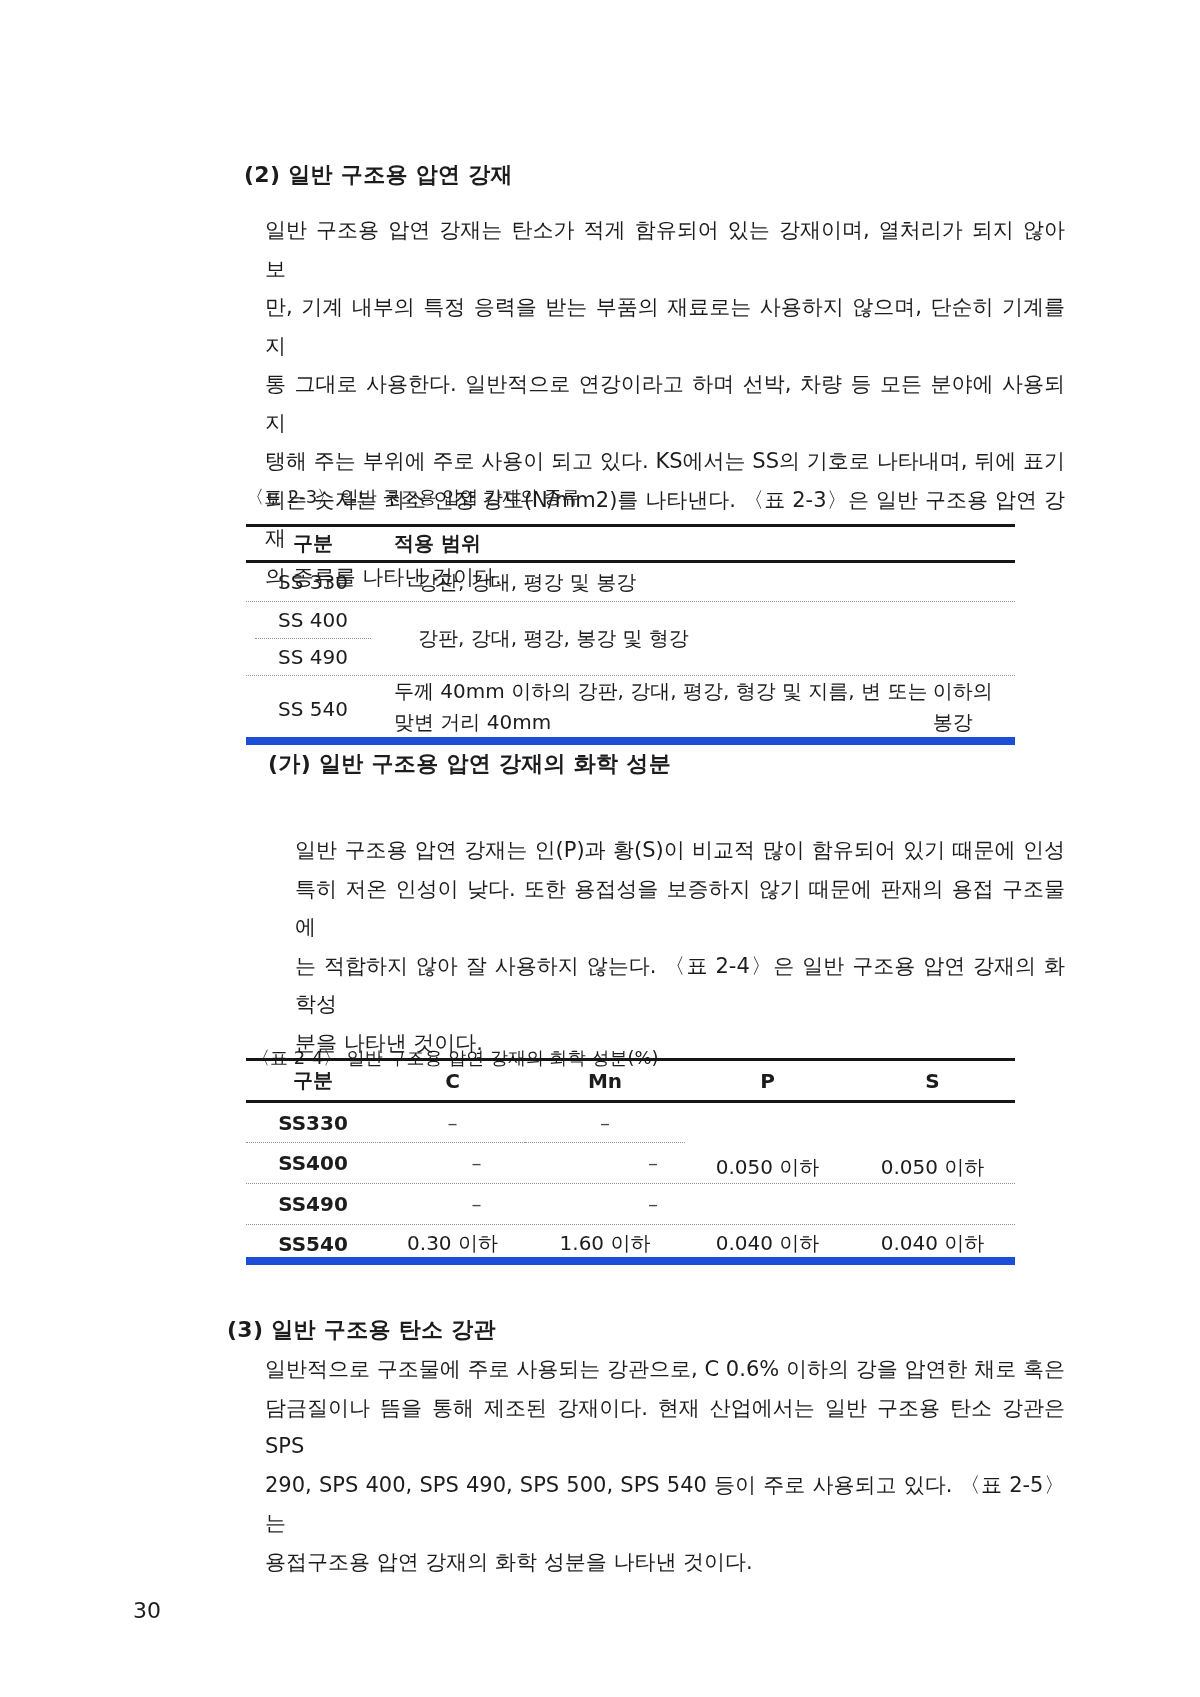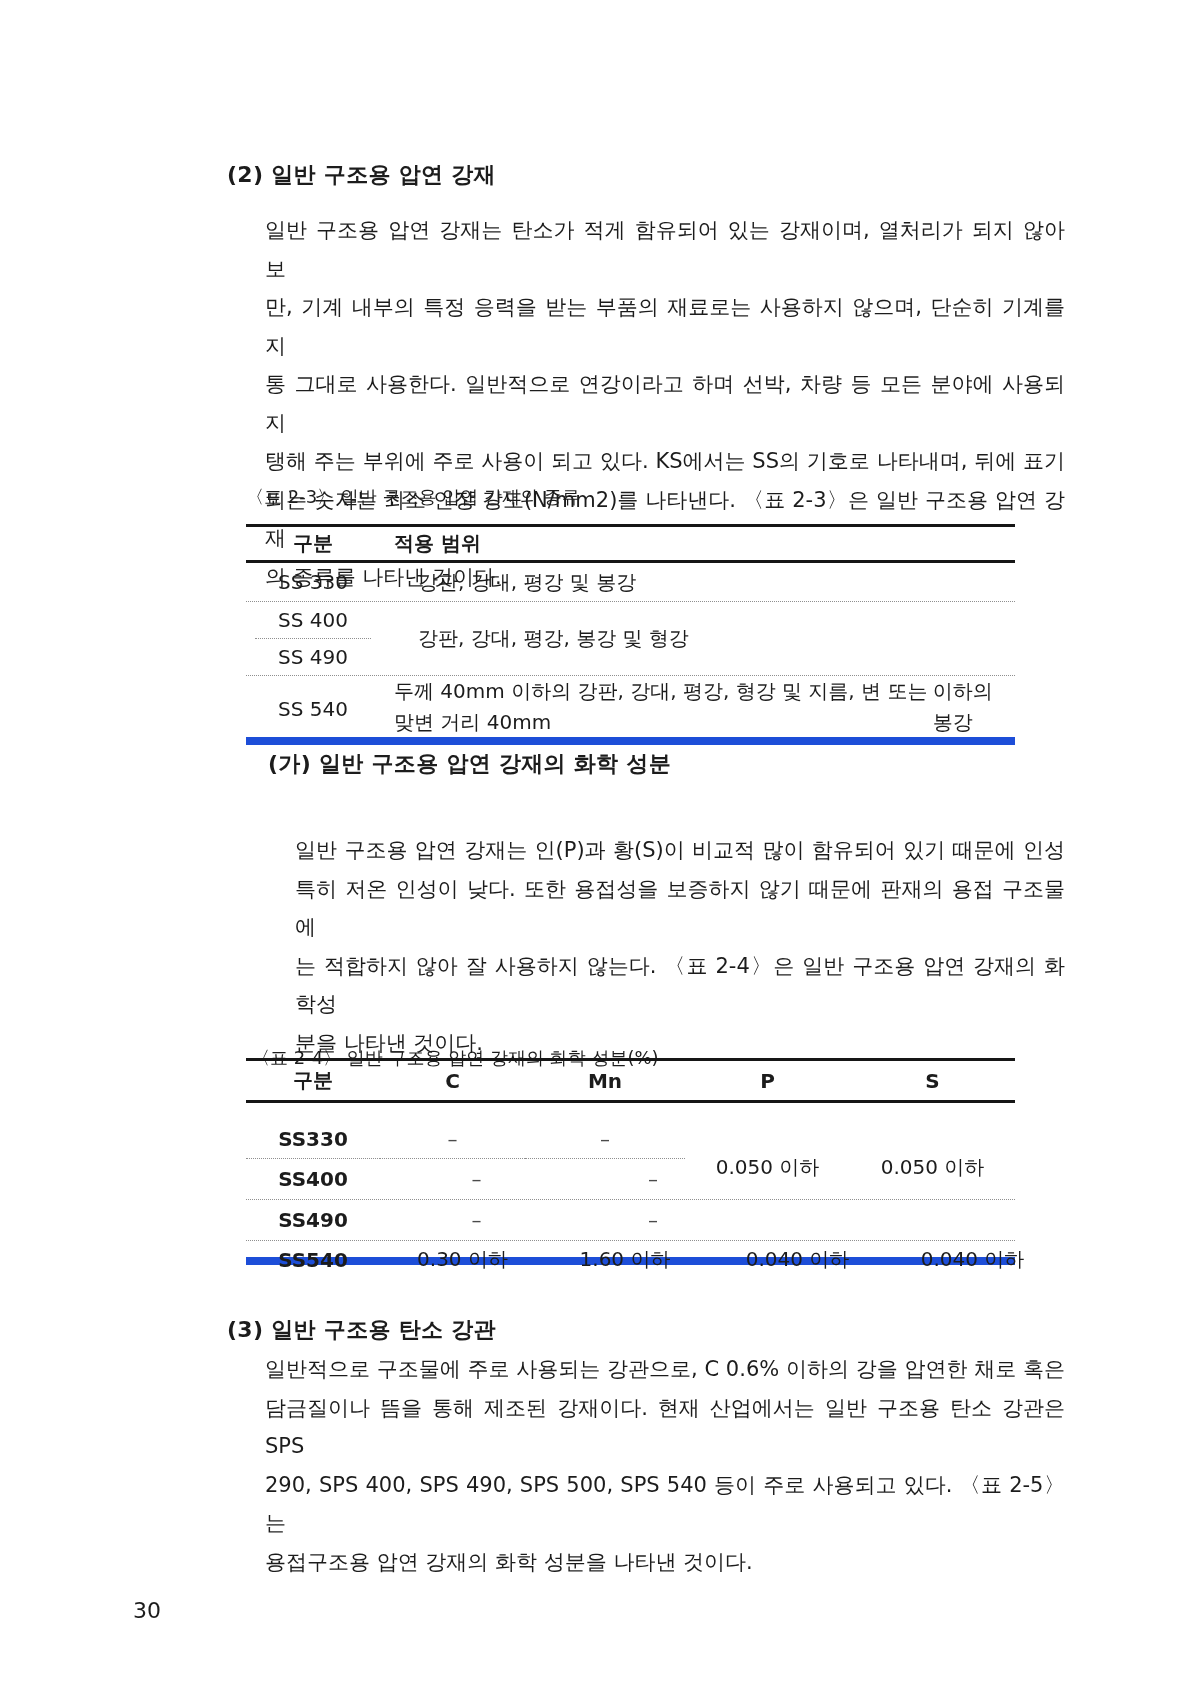--- a/index.html
+++ b/index.html
@@ -50,23 +50,23 @@
   .t3-r3{height:66px;}
   .t3-c1{width:134px;text-align:center;flex:0 0 auto;}
   .t3-c2{width:635px;padding-left:14px;text-align:left;flex:0 0 auto;}
   .t3-stack{display:flex;flex-direction:column;justify-content:center;}
   .t3-sub{height:36px;display:flex;align-items:center;justify-content:center;}
   .mini-dotted{border-top:1px dotted #8f8f8f;margin:0 9px;}
   .t3-cv{display:flex;align-items:center;}
   .t3-two{display:flex;flex-direction:row;justify-content:center;line-height:31px;}
   
   .t4-head{height:42px;}
-  .t4-r1{height:40px;margin-top:16px;}
+  .t4-r1{height:40px;}
   .t4-r2,.t4-r3{height:41px;align-items:center;}
-  .t4-r4{height:37px;align-items:center;gap:10px;}
+  .t4-r4{height:37px;align-items:center;}
   .c-type{width:134px;}
   .c-c{width:145px;}
   .c-mn{width:160px;}
   .c-p{width:165px;}
   .c-s{width:165px;}
   .cell{display:flex;align-items:center;justify-content:center;height:100%;flex:0 0 auto;}
   .t4-name{font-weight:bold;}
   .dash{color:#4a4a4a;}
   .merged{
     position:absolute;
@@ -80,21 +80,21 @@
     position:absolute;
     left:133px;top:1598px;
     font-size:22px;
   }
 </style>
 </head>
 <body>
 
 <div class="page">
 
-  <div class="heading" style="left:227px;top:160px;text-align:right;">(2) 일반 구조용 압연 강재</div>
+  <div class="heading" style="left:244px;top:160px;text-align:right;">(2) 일반 구조용 압연 강재</div>
 
   <div class="para" style="left:265px;top:211px;width:800px;">
     <div class="jline">일반 구조용 압연 강재는 탄소가 적게 함유되어 있는 강재이며, 열처리가 되지 않아 보</div>
     <div class="jline">만, 기계 내부의 특정 응력을 받는 부품의 재료로는 사용하지 않으며, 단순히 기계를 지</div>
     <div class="jline">통 그대로 사용한다. 일반적으로 연강이라고 하며 선박, 차량 등 모든 분야에 사용되지</div>
     <div class="jline">탱해 주는 부위에 주로 사용이 되고 있다. KS에서는 SS의 기호로 나타내며, 뒤에 표기</div>
     <div class="jline">되는 숫자는 최소 인장 강도(N/mm2)를 나타낸다. 〈표 2-3〉은 일반 구조용 압연 강재</div>
     <div class="jlast">의 종류를 나타낸 것이다.</div>
   </div>
 

